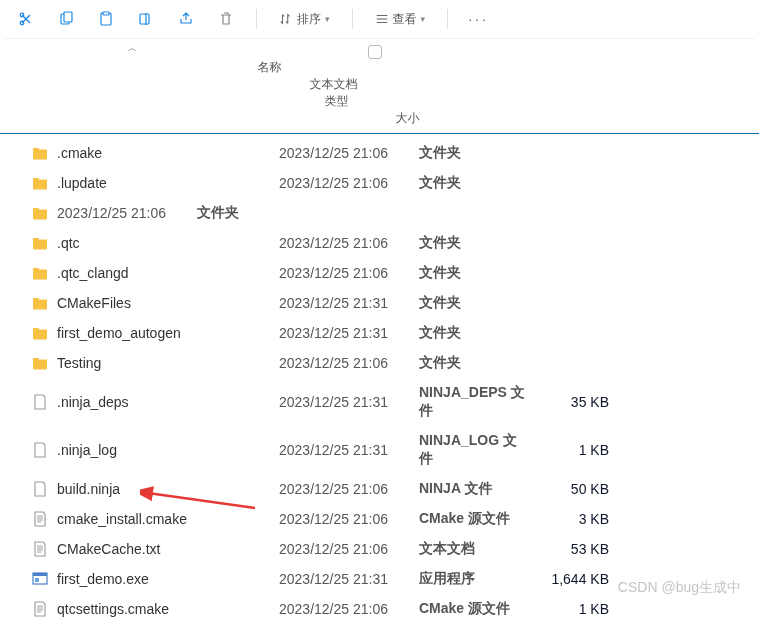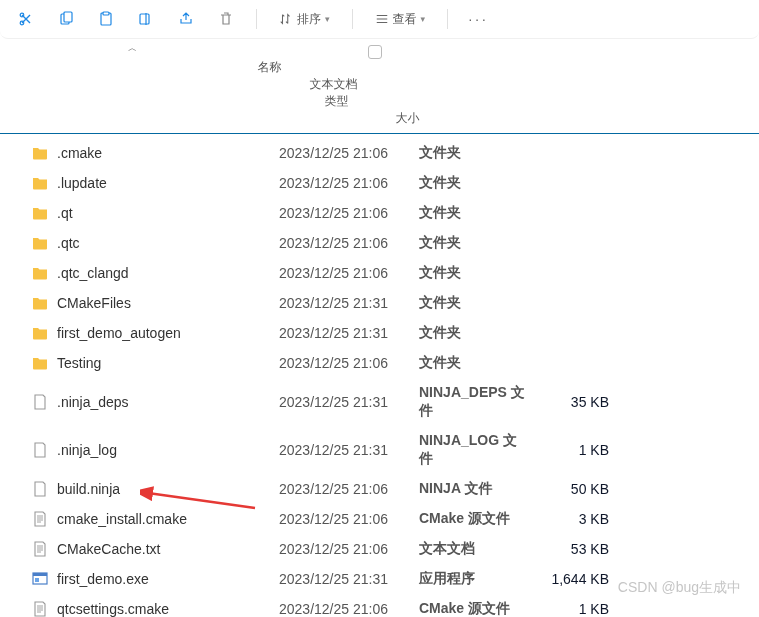--- a/index.html
+++ b/index.html
@@ -203,21 +203,20 @@
       <span class="date">2023/12/25 21:06</span>
       <span class="type">文件夹</span>
       <span class="size"></span>
     </div>
     <div class="file-row">
       <span class="icon">
         <svg width="18" height="18" viewBox="0 0 18 18">
           <path class="folder-svg" d="M2 4 h5 l1.5 1.5 H16 v9 a1 1 0 0 1-1 1 H3 a1 1 0 0 1-1-1 Z"></path>
         </svg>
       </span>
-      <span class="name">.qt</span>
       <span class="date">2023/12/25 21:06</span>
       <span class="type">文件夹</span>
       <span class="size"></span>
     </div>
     <div class="file-row">
       <span class="icon">
         <svg width="18" height="18" viewBox="0 0 18 18">
           <path class="folder-svg" d="M2 4 h5 l1.5 1.5 H16 v9 a1 1 0 0 1-1 1 H3 a1 1 0 0 1-1-1 Z"></path>
         </svg>
       </span>

